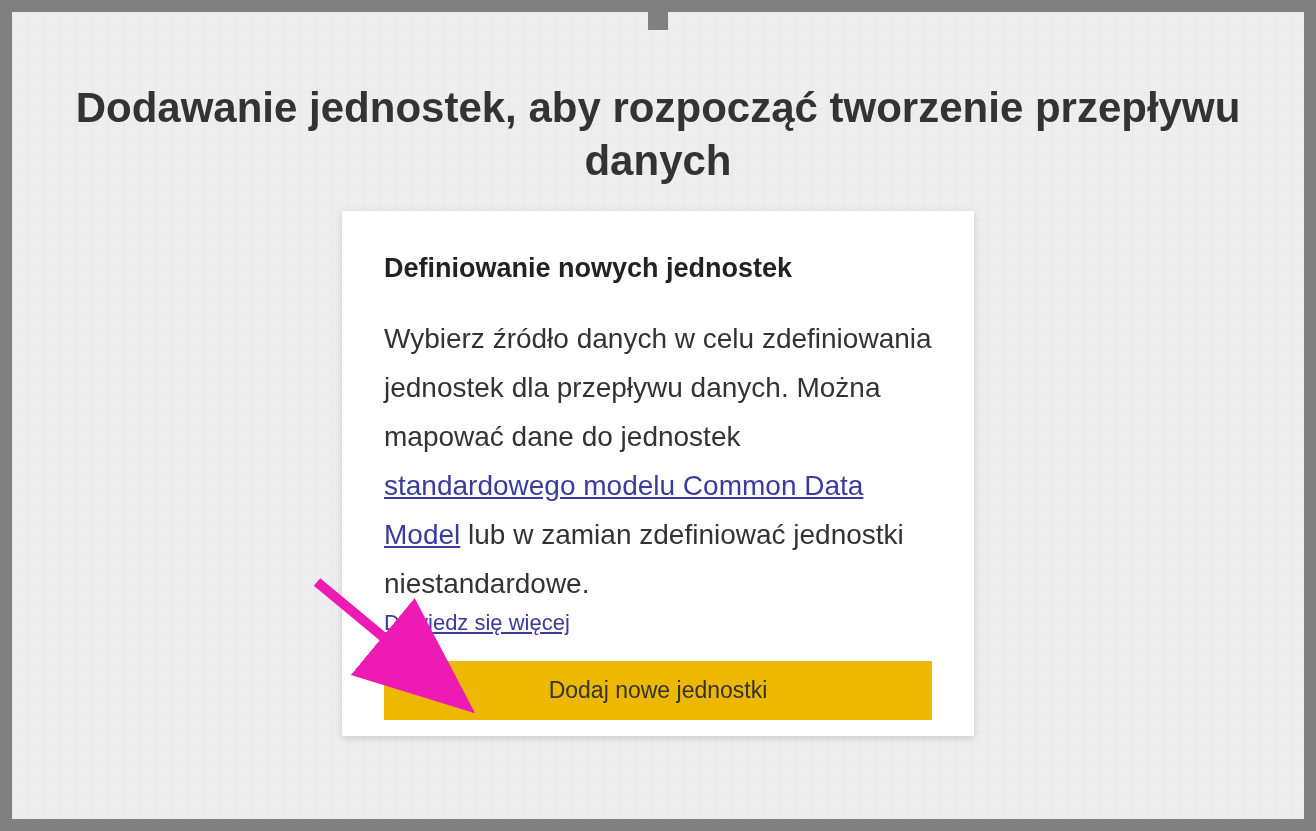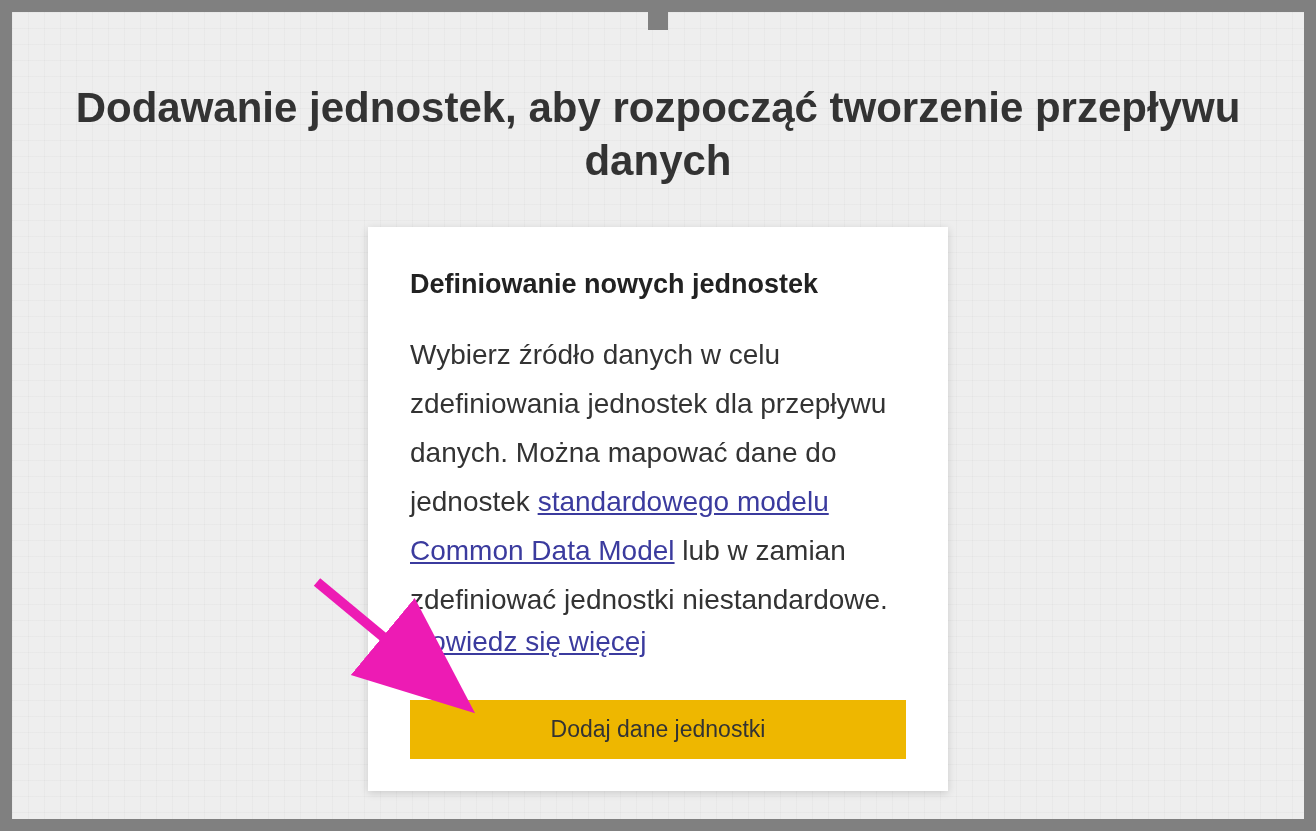--- a/index.html
+++ b/index.html
@@ -28,29 +28,29 @@
         linear-gradient(90deg, rgba(200,200,200,0.15) 1px, transparent 1px);
       background-size: 16px 16px;
     }
     
     .page-title {
       text-align: center;
       font-size: 42px;
       font-weight: 700;
       color: #333333;
       line-height: 1.25;
-      margin-bottom: 40px;
+      margin-bottom: 24px;
       padding: 0 44px;
     }
     
     .card {
       background: #ffffff;
-      width: 580px;
+      width: 632px;
       margin: 0 auto;
-      padding: 42px 42px 32px 42px;
+      padding: 42px 42px 16px 42px;
       box-shadow: 0 2px 8px rgba(0,0,0,0.15);
     }
     
     .card-title {
       font-size: 27px;
       font-weight: 700;
       color: #222222;
       margin-bottom: 30px;
     }
     
@@ -61,24 +61,24 @@
       margin-bottom: 2px;
     }
     
     .card-text a {
       color: #3b3b9e;
       text-decoration: underline;
     }
     
     .learn-more-link {
       display: inline-block;
-      font-size: 28px;
+      font-size: 22px;
       color: #3b3b9e;
       text-decoration: underline;
-      margin-bottom: 42px;
+      margin-bottom: 25px;
     }
     
     .primary-button {
       display: block;
       width: 100%;
       background: #eeb700;
       color: #333333;
       font-size: 23px;
       font-weight: 400;
       border: none;
@@ -115,21 +115,21 @@
 
   <div class="card">
     <h2 class="card-title">Definiowanie nowych jednostek</h2>
     
     <p class="card-text">
       <span>Wybierz źródło danych w celu zdefiniowania jednostek dla przepływu danych. Można mapować dane do jednostek </span><a href="#">standardowego modelu Common Data Model</a><span> lub w zamian zdefiniować jednostki niestandardowe.</span>
     </p>
     
     <a href="#" class="learn-more-link">Dowiedz się więcej</a>
     
-    <button class="primary-button">Dodaj dane jednostki</button>
+    <button class="primary-button">Dodaj nowe jednostki</button>
   </div>
 
   <svg class="arrow-annotation" width="180" height="150" viewBox="0 0 180 150">
     <defs>
       <marker id="arrowhead" markerWidth="12" markerHeight="12" refX="9" refY="5" orient="auto">
         <polygon points="0 0, 12 5, 0 10" fill="#ed1bb4"></polygon>
       </marker>
     </defs>
     <line x1="10" y1="10" x2="145" y2="122" stroke="#ed1bb4" stroke-width="10" marker-end="url(#arrowhead)"></line>
   </svg>

